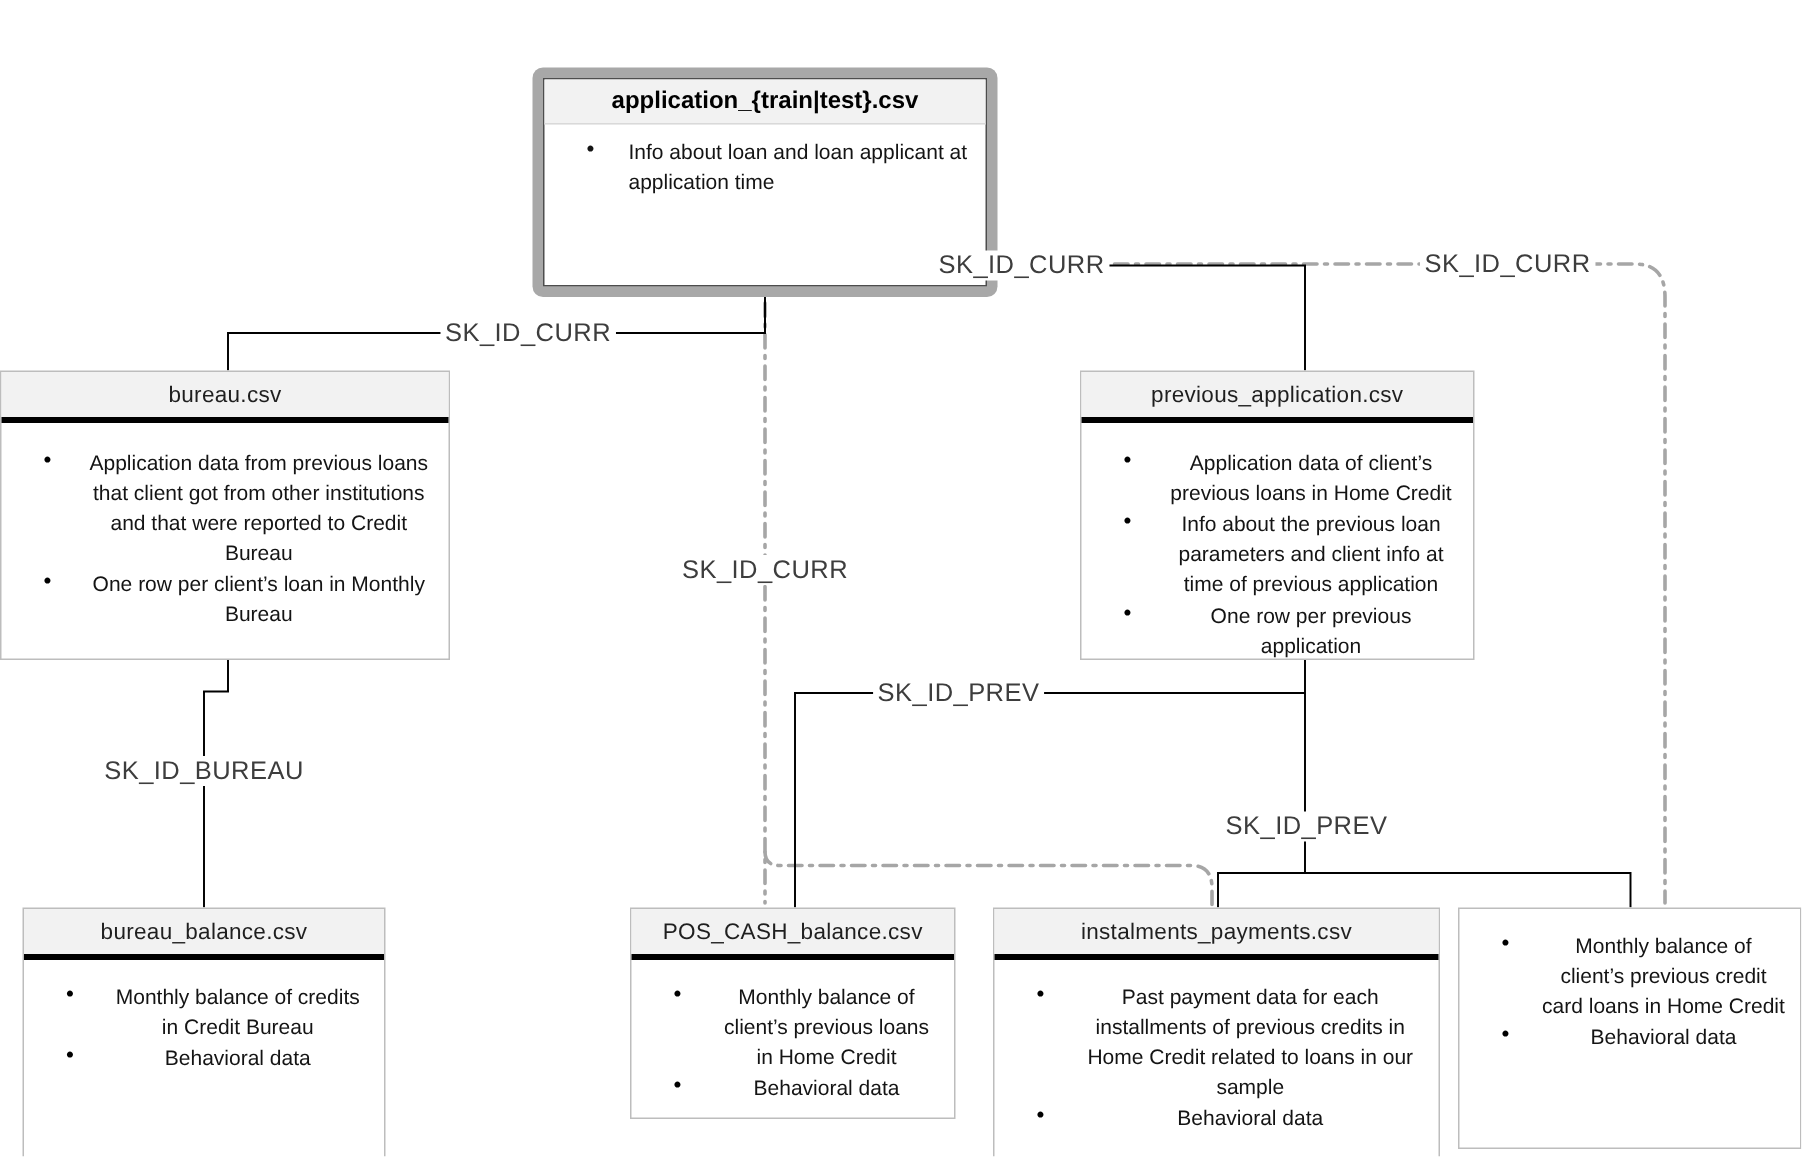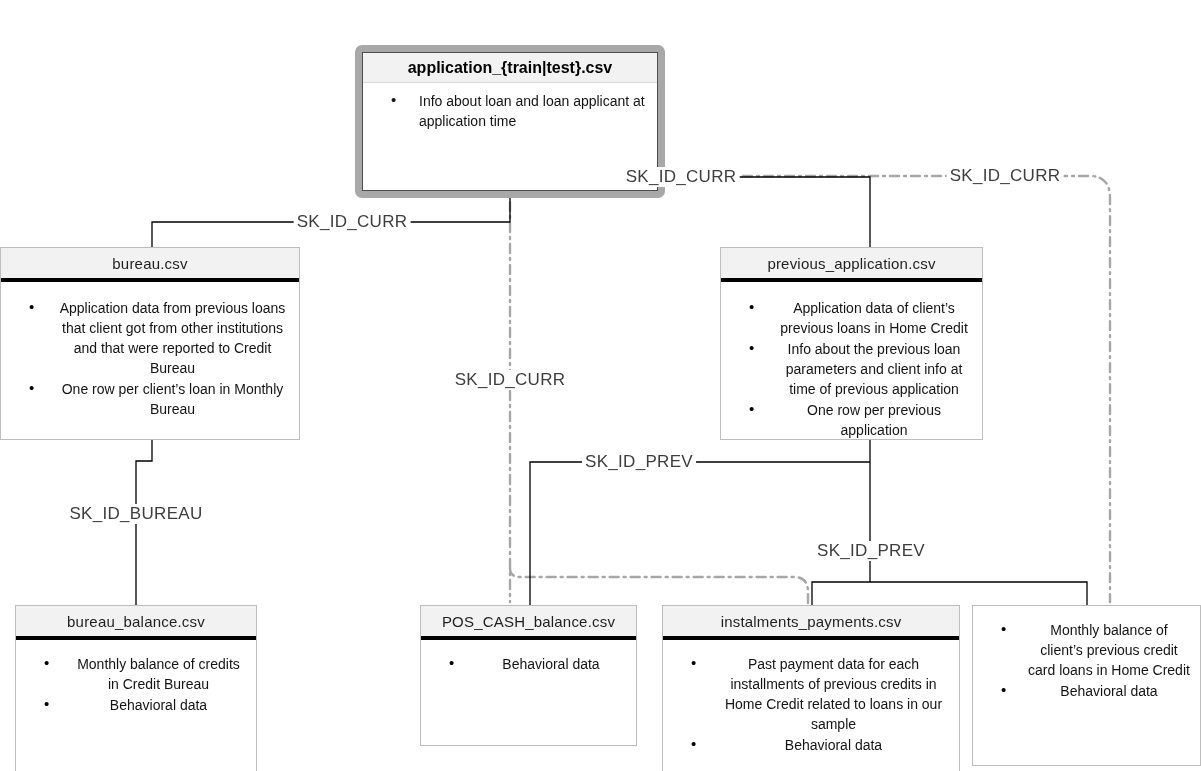--- a/index.html
+++ b/index.html
@@ -124,20 +124,21 @@
     <div class="hd">bureau_balance.csv</div>
     <ul>
         <li>Monthly balance of credits in Credit Bureau</li>
         <li>Behavioral data</li>
       </ul>
   </div>
 
   <div id="box-poscash" class="tbox">
     <div class="hd">POS_CASH_balance.csv</div>
     <ul>
+        <li>Monthly balance of client’s previous loans in Home Credit</li>
         <li>Behavioral data</li>
       </ul>
   </div>
 
   <div id="box-instalments" class="tbox">
     <div class="hd">instalments_payments.csv</div>
     <ul>
         <li>Past payment data for each installments of previous credits in Home Credit related to loans in our sample</li>
         <li>Behavioral data</li>
       </ul>

